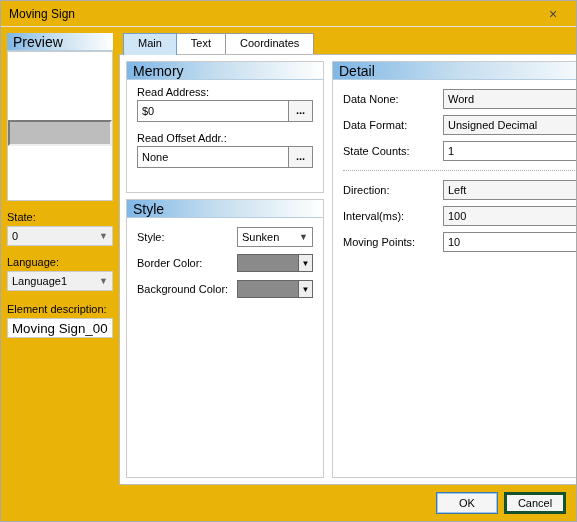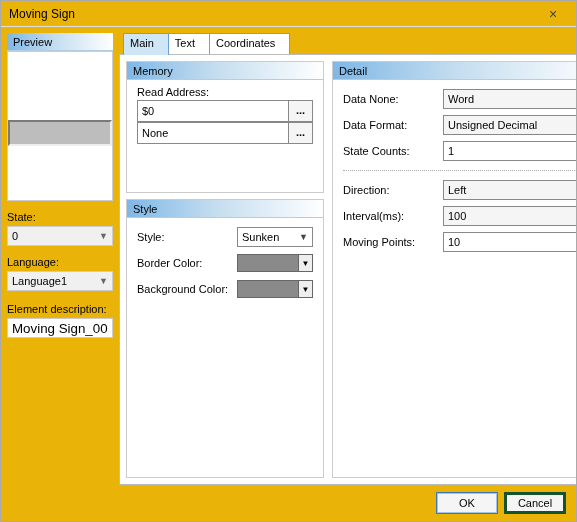--- a/index.html
+++ b/index.html
@@ -5,32 +5,32 @@
   * { box-sizing: border-box; font-family: "Segoe UI", Tahoma, sans-serif; }
   body { margin: 0; background: #fff; width: 577px; height: 522px; overflow: hidden; font-size: 11px; color: #000; }
   .dialog { width: 577px; height: 522px; border: 1px solid #aaa; background: #eab308; display: flex; flex-direction: column; }
   .titlebar { height: 26px; display: flex; align-items: center; padding: 0 8px; border-bottom: 1px solid #e0e0e0; }
   .titlebar-title { flex: 1; font-size: 12px; }
   .title-close { width: 30px; text-align: center; font-size: 14px; color: #444; cursor: pointer; }
   .content { flex: 1; display: flex; padding: 6px 6px 0 6px; gap: 6px; overflow: hidden; }
   .left-col { width: 125px; display: flex; flex-direction: column; }
   .right-col { flex: 1; display: flex; flex-direction: column; }
   
-  .sec-head { height: 18px; line-height: 18px; font-size: 11px; color: #000; padding-left: 6px;
+  .sec-head { height: 18px; line-height: 18px; font-size: 14px; color: #000; padding-left: 6px;
     background: linear-gradient(to right, #7fb7e6 0%, #c4ddef 45%, #ffffff 100%);
     border-bottom: 1px solid #b5cde0; }
   .preview-box { height: 150px; border: 1px solid #ccc; background: #fff; display: flex; align-items: center; justify-content: center; }
   .preview-inner { margin-top: 14px; width: 104px; height: 26px; background: #bdbdbd; border: 2px solid; border-color: #7a7a7a #eee #eee #7a7a7a; }
   .lp-label { margin-top: 10px; font-size: 11px; }
   .lp-field { margin-top: 3px; height: 20px; width: 100%; background: #f0f0f0; border: 1px solid #ccc; padding: 0 4px; display:flex; align-items:center; justify-content:space-between;}
   .lp-field .caret { font-size: 9px; color:#666; }
   .lp-input { margin-top: 3px; height: 20px; width: 100%; background: #fff; border: 1px solid #ccc; padding: 2px 4px; }
   
   .tabstrip { height: 22px; display: flex; gap: 0; padding-left: 4px; }
-  .tab { padding: 3px 14px 0 6px; border: 1px solid #999; border-bottom: none; background: #fff; font-size: 11px; height: 22px; margin-right: -1px; }
+  .tab { padding: 3px 14px 0 14px; border: 1px solid #999; border-bottom: none; background: #fff; font-size: 11px; height: 22px; margin-right: -1px; }
   .tab.active { background: #cfe6f7; border-color: #6a9ed4; position: relative; z-index: 2; }
   .panels { flex: 1; border: 1px solid #bbb; margin-top: -1px; padding: 6px; display: flex; gap: 8px; background:#fff;}
   .panel-col { flex: 1; display: flex; flex-direction: column; gap: 6px; }
   .groupbox { border: 1px solid #ccc; background: #fff; }
   .groupbox.mem { height: 132px; }
   .groupbox.style { flex: 1; }
   .groupbox.detail { flex: 1; }
   .gb-body { padding: 6px 10px; font-size: 11px; }
   .lbl { font-size: 11px; margin-bottom: 2px; display:block; }
   .addr-row { display:flex; height: 22px; }
@@ -95,20 +95,21 @@
 
         <div class="panel-col">
           <div class="groupbox mem">
             <div class="sec-head">Memory</div>
             <div class="gb-body">
               <span class="lbl">Read Address:</span>
               <div class="addr-row">
                 <input value="$0" style="">
                 <div class="dots">...</div>
               </div>
+              <span class="lbl" style="margin-top:10px">Read Offset Addr.:</span>
               <div class="addr-row">
                 <input value="None" style="">
                 <div class="dots">...</div>
               </div>
             </div>
           </div>
 
           <div class="groupbox style">
             <div class="sec-head">Style</div>
             <div class="gb-body">

